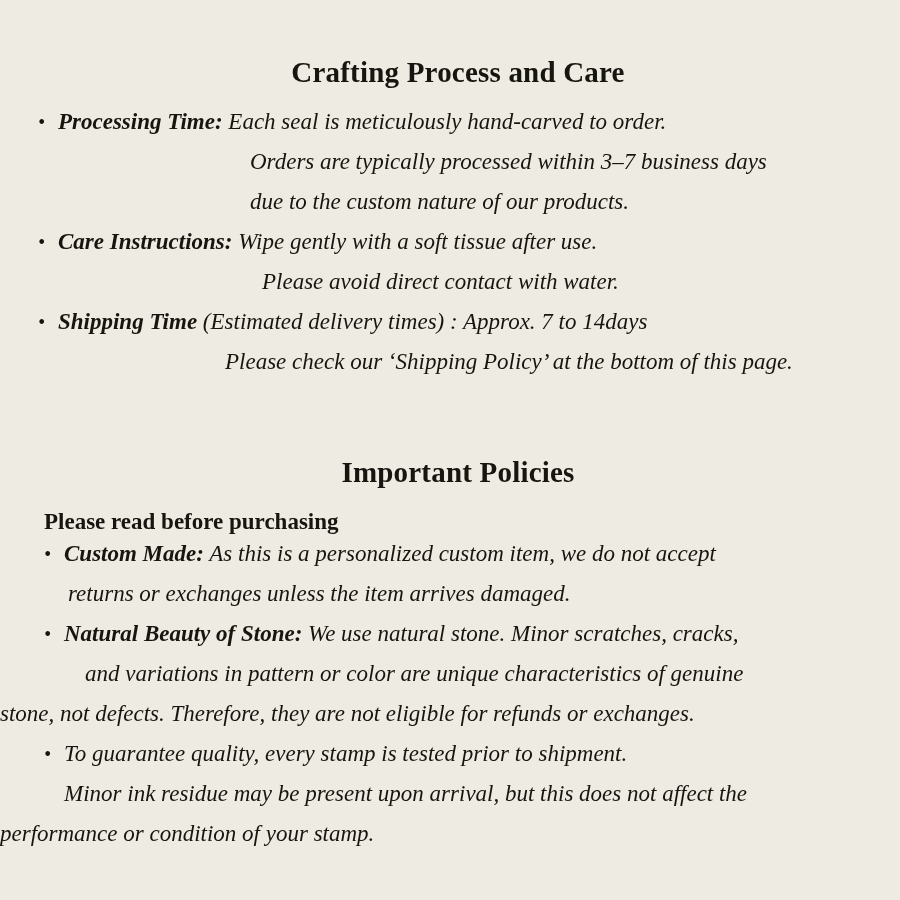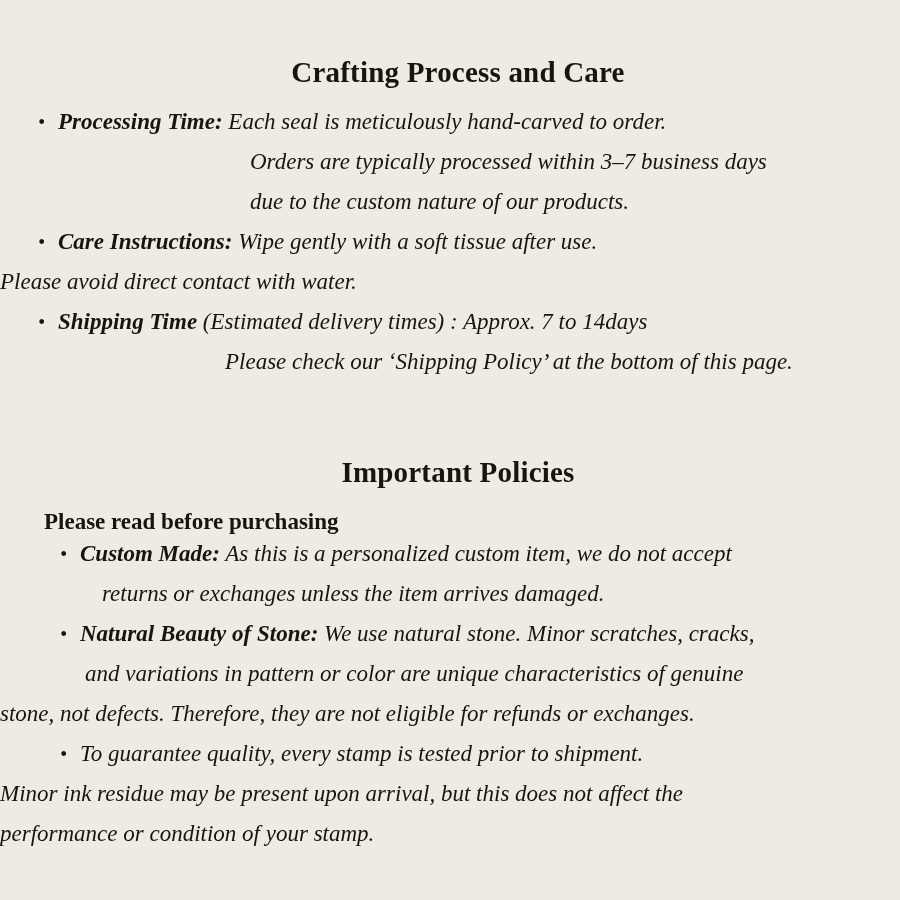--- a/index.html
+++ b/index.html
@@ -21,21 +21,21 @@
   }
   .list { position: absolute; left: 0; width: 900px; }
   .line {
     font-size: 23px;
     line-height: 40px;
     white-space: pre;
     font-style: italic;
   }
   .line b { font-weight: 700; }
   .bullet-1 { padding-left: 38px; }
-  .bullet-2 { padding-left: 60px; }
+  .bullet-2 { padding-left: 44px; }
   .bullet {
     display: inline-block;
     width: 20px;
     font-size: 20px;
     vertical-align: baseline;
   }
   .subhead {
     position: absolute; left: 36px;
     margin: 8px;
     font-size: 23px; font-weight: 700;
@@ -46,31 +46,31 @@
 </head>
 <body>
 
 <h1 class="section-title" style="top:46px">Crafting Process and Care</h1>
 
 <div class="list" style="top:102px">
   <div class="line bullet-1"><span class="bullet">•</span><b>Processing Time:</b><span> Each seal is meticulously hand-carved to order.</span></div>
   <div class="line" style="padding-left:250px"><span>Orders are typically processed within 3–7 business days</span></div>
   <div class="line" style="padding-left:250px"><span>due to the custom nature of our products.</span></div>
   <div class="line bullet-1"><span class="bullet">•</span><b>Care Instructions:</b><span> Wipe gently with a soft tissue after use.</span></div>
-  <div class="line" style=""><span>Please avoid direct contact with water.</span></div>
+  <div class="line" style="padding-left:262px"><span>Please avoid direct contact with water.</span></div>
   <div class="line bullet-1"><span class="bullet">•</span><b>Shipping Time</b><span> (Estimated delivery times) : Approx. 7 to 14days</span></div>
   <div class="line" style="padding-left:225px"><span>Please check our ‘Shipping Policy’ at the bottom of this page.</span></div>
 </div>
 
 <h1 class="section-title" style="top:446px">Important Policies</h1>
 
 <p class="subhead" style="top:494px">Please read before purchasing</p>
 
 <div class="list" style="top:534px">
   <div class="line bullet-2"><span class="bullet">•</span><b>Custom Made:</b><span> As this is a personalized custom item, we do not accept</span></div>
-  <div class="line" style="padding-left:102px"><span>returns or exchanges unless the item arrives damaged.</span></div>
+  <div class="line" style="padding-left:68px"><span>returns or exchanges unless the item arrives damaged.</span></div>
   <div class="line bullet-2"><span class="bullet">•</span><b>Natural Beauty of Stone:</b><span> We use natural stone. Minor scratches, cracks,</span></div>
   <div class="line" style="padding-left:85px"><span>and variations in pattern or color are unique characteristics of genuine</span></div>
   <div class="line" style=""><span>stone, not defects. Therefore, they are not eligible for refunds or exchanges.</span></div>
   <div class="line bullet-2"><span class="bullet">•</span><span>To guarantee quality, every stamp is tested prior to shipment.</span></div>
-  <div class="line" style=""><span>Minor ink residue may be present upon arrival, but this does not affect the</span></div>
+  <div class="line" style="padding-left:64px"><span>Minor ink residue may be present upon arrival, but this does not affect the</span></div>
   <div class="line" style=""><span>performance or condition of your stamp.</span></div>
 </div>
 
 </body></html>

